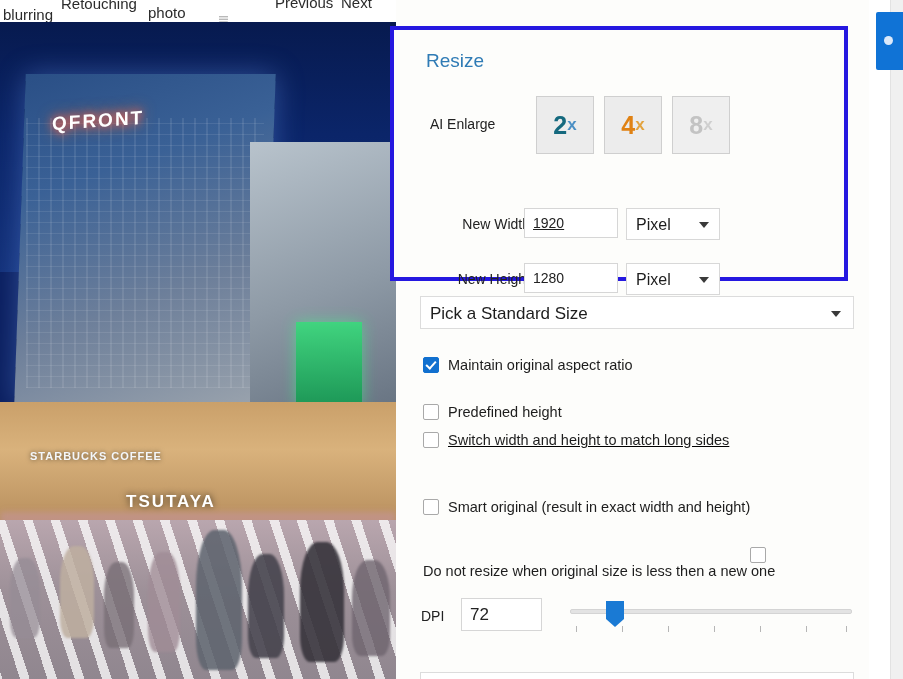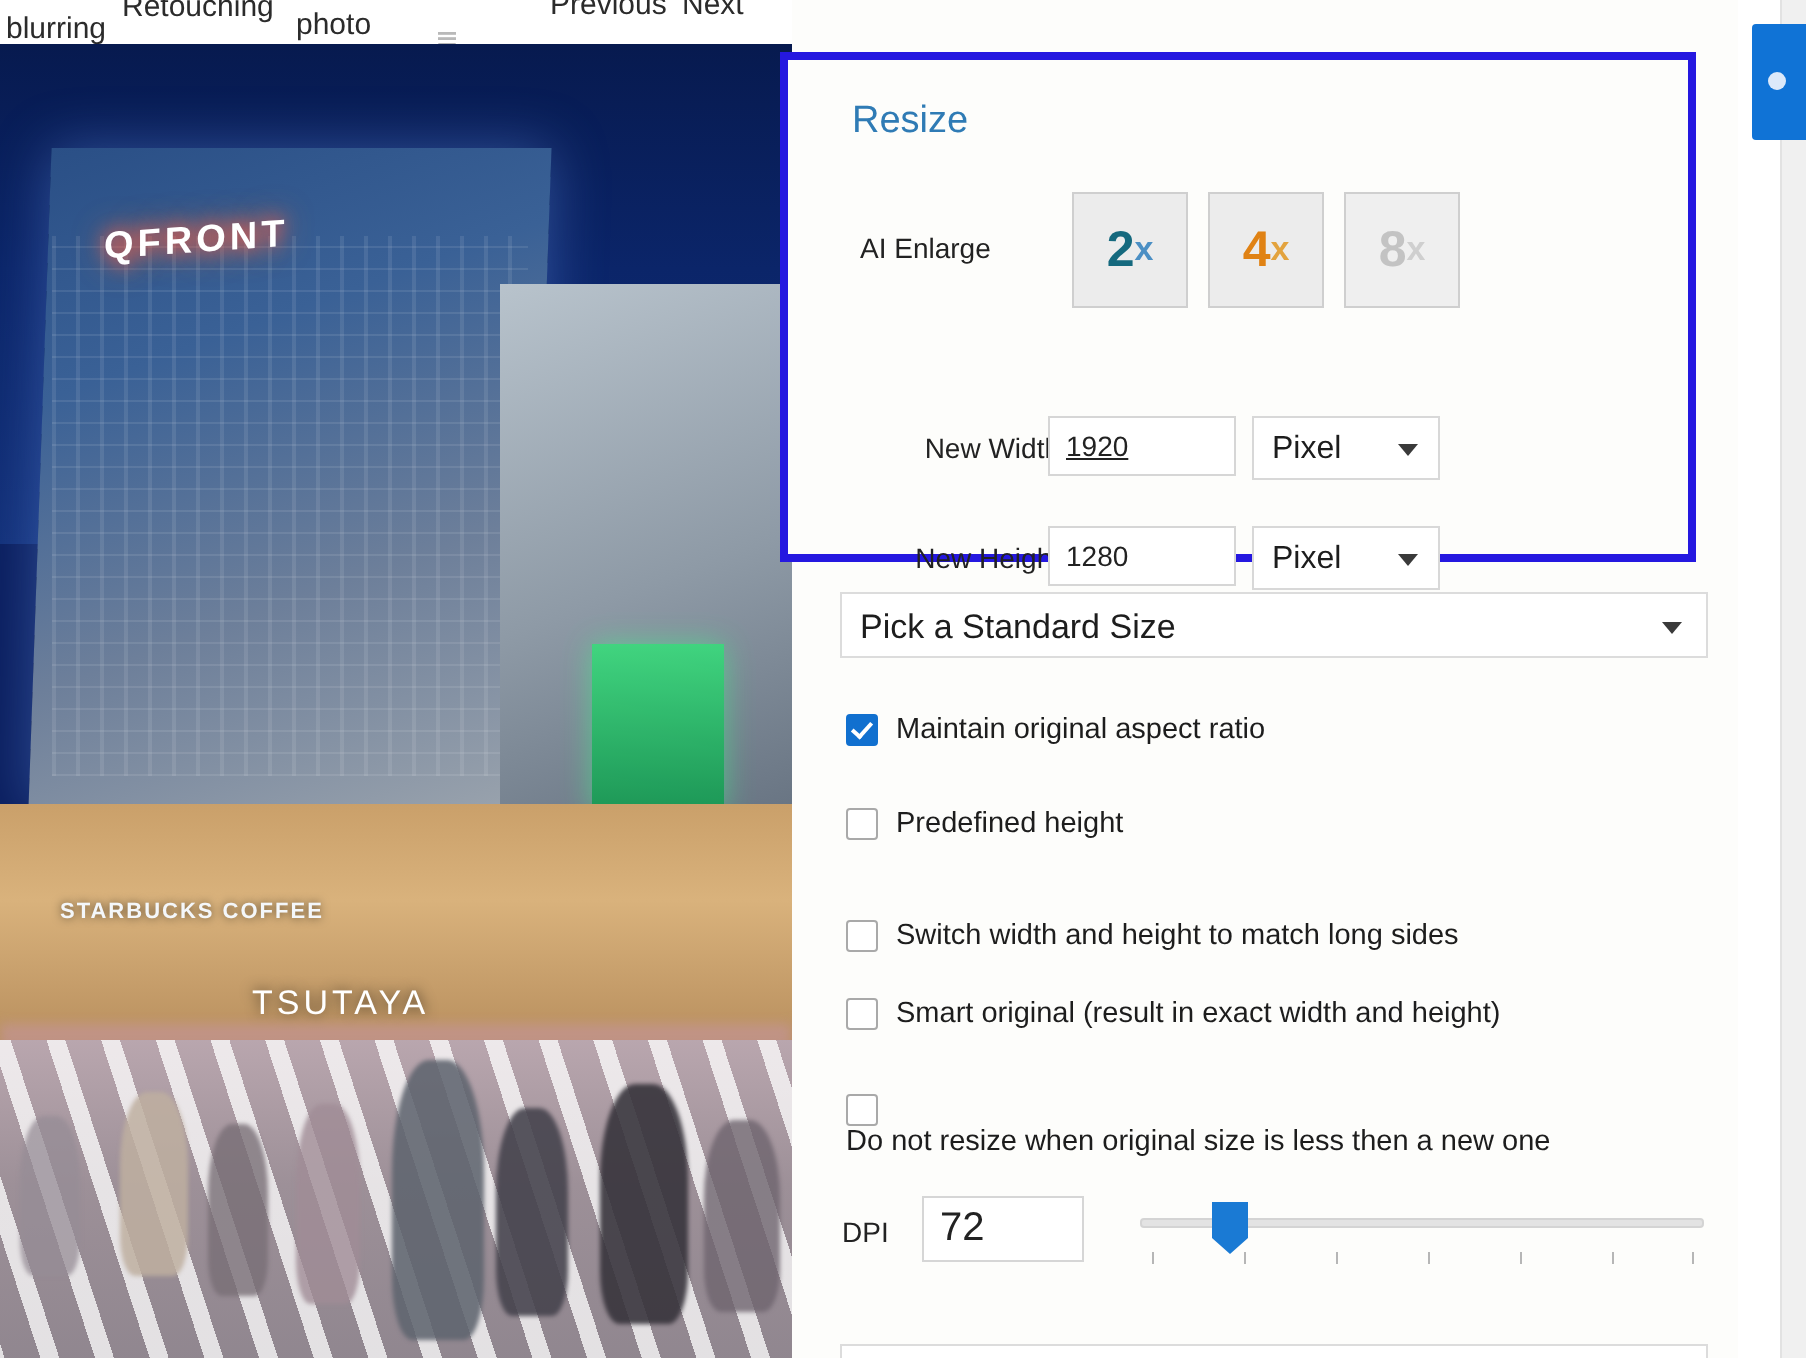--- a/index.html
+++ b/index.html
@@ -78,21 +78,21 @@
   #photo .lowerband{
     position:absolute;left:0;top:380px;width:396px;height:120px;
     background:linear-gradient(180deg,#caa06a 0%,#d9b27c 40%,#b88f5e 100%);
   }
   #photo .starbucks{
     position:absolute;left:30px;top:428px;color:#f4f7fa;font-size:11px;
     font-weight:bold;letter-spacing:1px;text-shadow:0 0 5px rgba(0,0,0,.6);
   }
   #photo .tsutaya{
     position:absolute;left:126px;top:470px;color:#ffffff;font-size:17px;
-    font-weight:normal;letter-spacing:2px;text-shadow:0 0 7px rgba(0,0,0,.7);
+    font-weight:bold;letter-spacing:2px;text-shadow:0 0 7px rgba(0,0,0,.7);
   }
   #photo .crowd{
     position:absolute;left:0;top:498px;width:396px;height:181px;
     background:
       repeating-linear-gradient(72deg, rgba(255,255,255,.75) 0 9px, rgba(0,0,0,0) 9px 26px),
       linear-gradient(180deg,#b9a6ae 0%,#9d9098 40%,#8d848d 100%);
   }
   #photo .p{
     position:absolute;border-radius:40% 40% 22% 22%;
     filter:blur(1.1px);
@@ -172,41 +172,41 @@
   #std-size{
     position:absolute;left:420px;top:296px;width:434px;height:33px;
     border:1px solid #dcdcdc;background:#fff;
     font-size:17px;color:#1d1d1d;line-height:33px;padding-left:9px;
     box-sizing:border-box;cursor:pointer;
   }
   #std-size .sel-caret{right:12px;top:14px;border-top-color:#3a3a3a;}
 
   
   .cbrow{
-    position:absolute;left:423px;display:flex;align-items:flex-start;cursor:pointer;
+    position:absolute;left:423px;display:flex;align-items:flex-end;cursor:pointer;
   }
   .cbox{
     width:16px;height:16px;box-sizing:border-box;
     border:1px solid #a9a9a9;border-radius:2px;background:#fff;
     margin-right:9px;flex:0 0 auto;position:relative;
   }
   .cbox.on{background:#1170cf;border-color:#1170cf;}
   .cbox.on::after{
     content:"";position:absolute;left:4px;top:1px;width:4px;height:8px;
     border:solid #fff;border-width:0 2px 2px 0;transform:rotate(42deg);
   }
   .cblabel{font-size:14.5px;color:#1d1d1d;white-space:nowrap;}
-  #cb0{top:357px;} #cb1{top:404px;} #cb2{top:460px;}
+  #cb0{top:357px;} #cb1{top:404px;} #cb2{top:432px;text-decoration:underline;}
   #cb3{top:499px;} #cb4{top:547px;flex-direction:column;}
 
   
   #dpi-label{position:absolute;left:421px;top:608px;font-size:14px;color:#222;}
   #dpi-input{
     position:absolute;left:461px;top:598px;width:81px;height:33px;
-    border:1px solid #d6d6d6;background:#fff;font-size:20px;color:#222;
+    border:1px solid #d6d6d6;background:#fff;font-size:17px;color:#222;
     padding-left:8px;box-sizing:border-box;
     font-family:"Liberation Sans", sans-serif;
   }
   #dpi-slider{position:absolute;left:570px;top:604px;width:282px;height:30px;}
   #dpi-track{
     position:absolute;left:0;top:5px;width:282px;height:5px;
     background:#e3e3e3;border:1px solid #d4d4d4;box-sizing:border-box;
     border-radius:2px;
   }
   #dpi-thumb{

